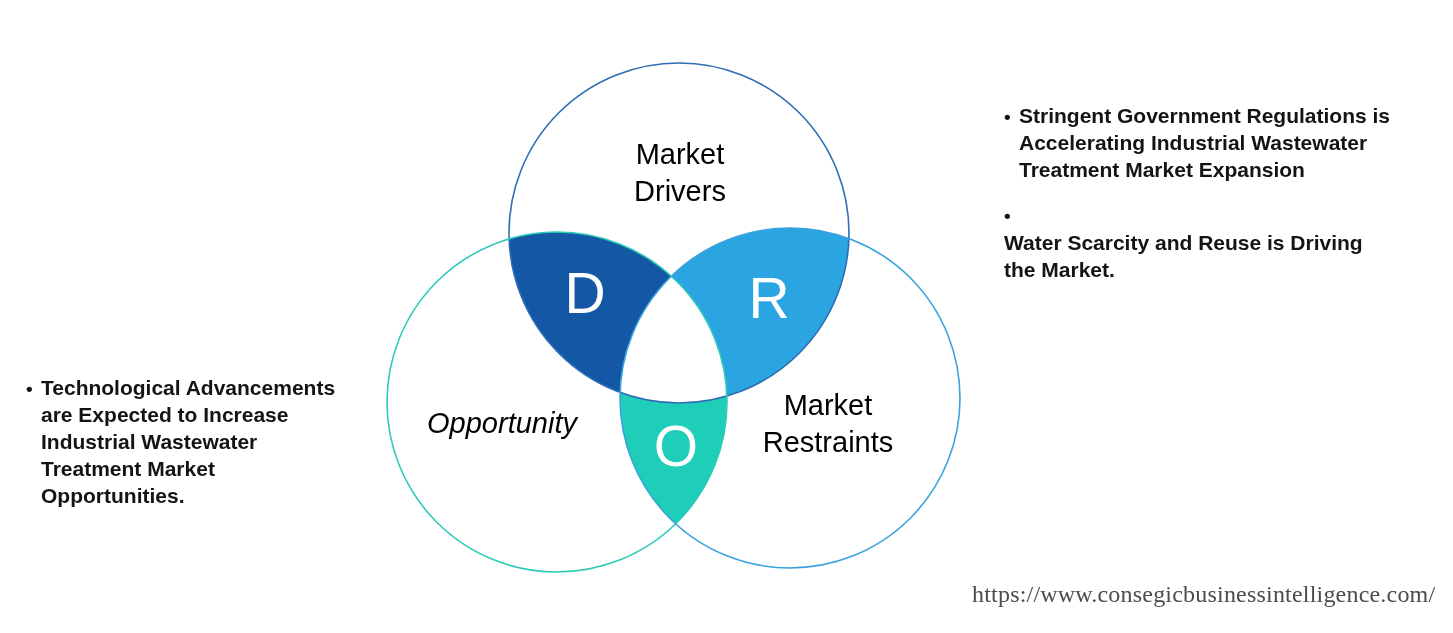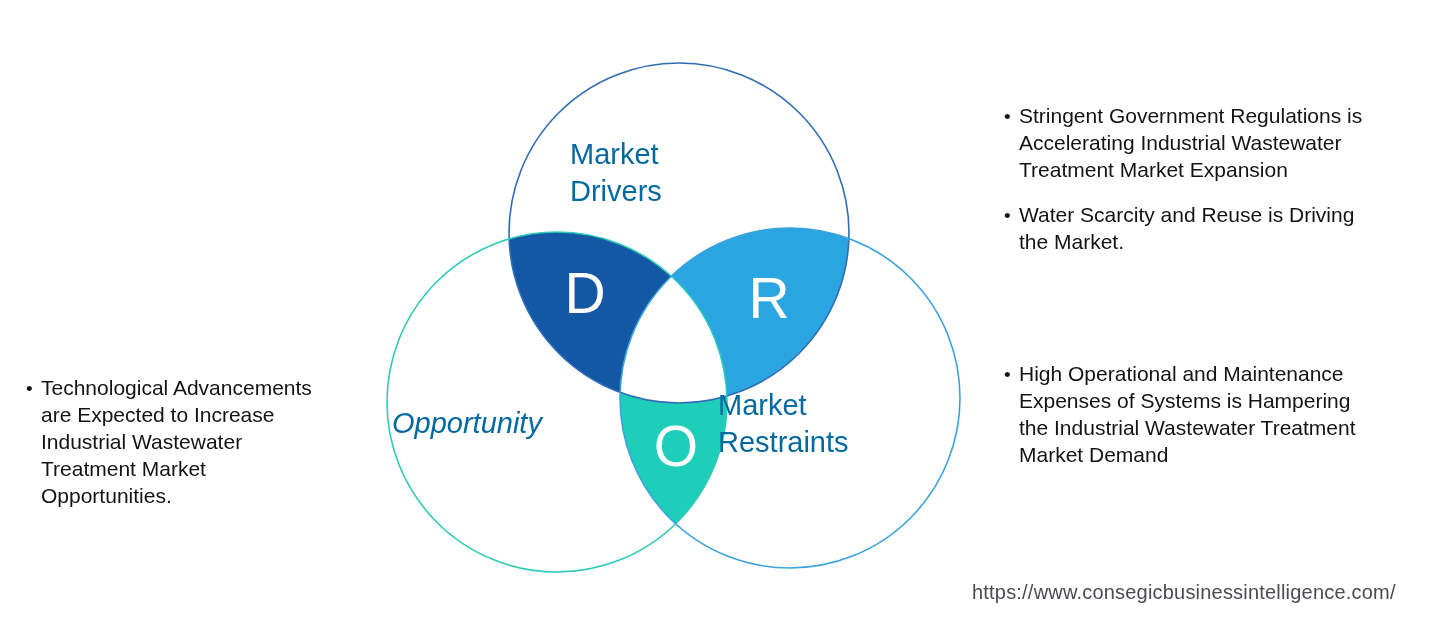--- a/index.html
+++ b/index.html
@@ -11,24 +11,24 @@
     overflow: hidden;
     font-family: "Liberation Sans", sans-serif;
     color: #141414;
   }
   .venn-svg { position: absolute; left: 0; top: 0; }
   .outline { fill: none; stroke-width: 1.6px; }
 
   .venn-label {
     position: absolute;
     width: 220px;
-    text-align: left;
+    text-align: center;
     font-size: 29px;
     line-height: 37px;
-    color: #0369a1;
+    color: #000000;
     white-space: pre-line;
   }
   #label-drivers    { left: 570px; top: 136px; }
   #label-opportunity{ left: 392px; top: 405px; font-style: italic; }
   #label-restraints { left: 718px; top: 387px; }
 
   .venn-letter {
     position: absolute;
     width: 100px;
     text-align: center;
@@ -38,41 +38,42 @@
     font-weight: 400;
   }
   #letter-d { left: 535px; top: 264px; }
   #letter-r { left: 719px; top: 269px; }
   #letter-o { left: 626px; top: 417px; }
 
   .note {
     position: absolute;
     font-size: 21px;
     line-height: 27px;
-    font-weight: 400;
+    font-weight: 700;
     color: #141414;
   }
   #note-left         { left: 26px;   top: 374px; width: 340px; }
   #note-right-top    { left: 1004px; top: 102px; width: 420px; }
   #note-right-bottom { left: 1004px; top: 360px; width: 430px; }
 
   .note-item { display: flex; align-items: flex-start; }
-  .note-item + .note-item { margin-top: 18px; }
+  .note-item + .note-item { margin-top: 18px; flex-direction: column; }
   .dot { flex: 0 0 15px; }
   .dot::before { content: "\2022"; font-size: 19px; }
   .note-text { margin: 0; white-space: pre-line; }
 
   .footer-url {
     position: absolute;
     left: 972px;
     top: 581px;
-    font-size: 20px;
+    font-size: 24px;
     font-weight: 400;
     color: #4b4b52;
     letter-spacing: 0.2px;
+    font-family: Liberation Serif, serif;
   }
 </style>
 </head>
 <body>
 
 <div class="stage">
 
   <svg class="venn-svg" width="1453" height="633" viewBox="0 0 1453 633">
     <defs>
       <clipPath id="clip-top">
@@ -134,25 +135,16 @@
 Accelerating Industrial Wastewater
 Treatment Market Expansion</p>
     </div>
     <div class="note-item">
       <span class="dot"></span>
       <p class="note-text">Water Scarcity and Reuse is Driving
 the Market.</p>
     </div>
   </div>
 
-  <div class="note" id="note-right-bottom">
-    <div class="note-item">
-      <span class="dot"></span>
-      <p class="note-text">High Operational and Maintenance
-Expenses of Systems is Hampering
-the Industrial Wastewater Treatment
-Market Demand</p>
-    </div>
-  </div>
 
   <div class="footer-url">https://www.consegicbusinessintelligence.com/</div>
 
 </div>
 
 </body></html>

